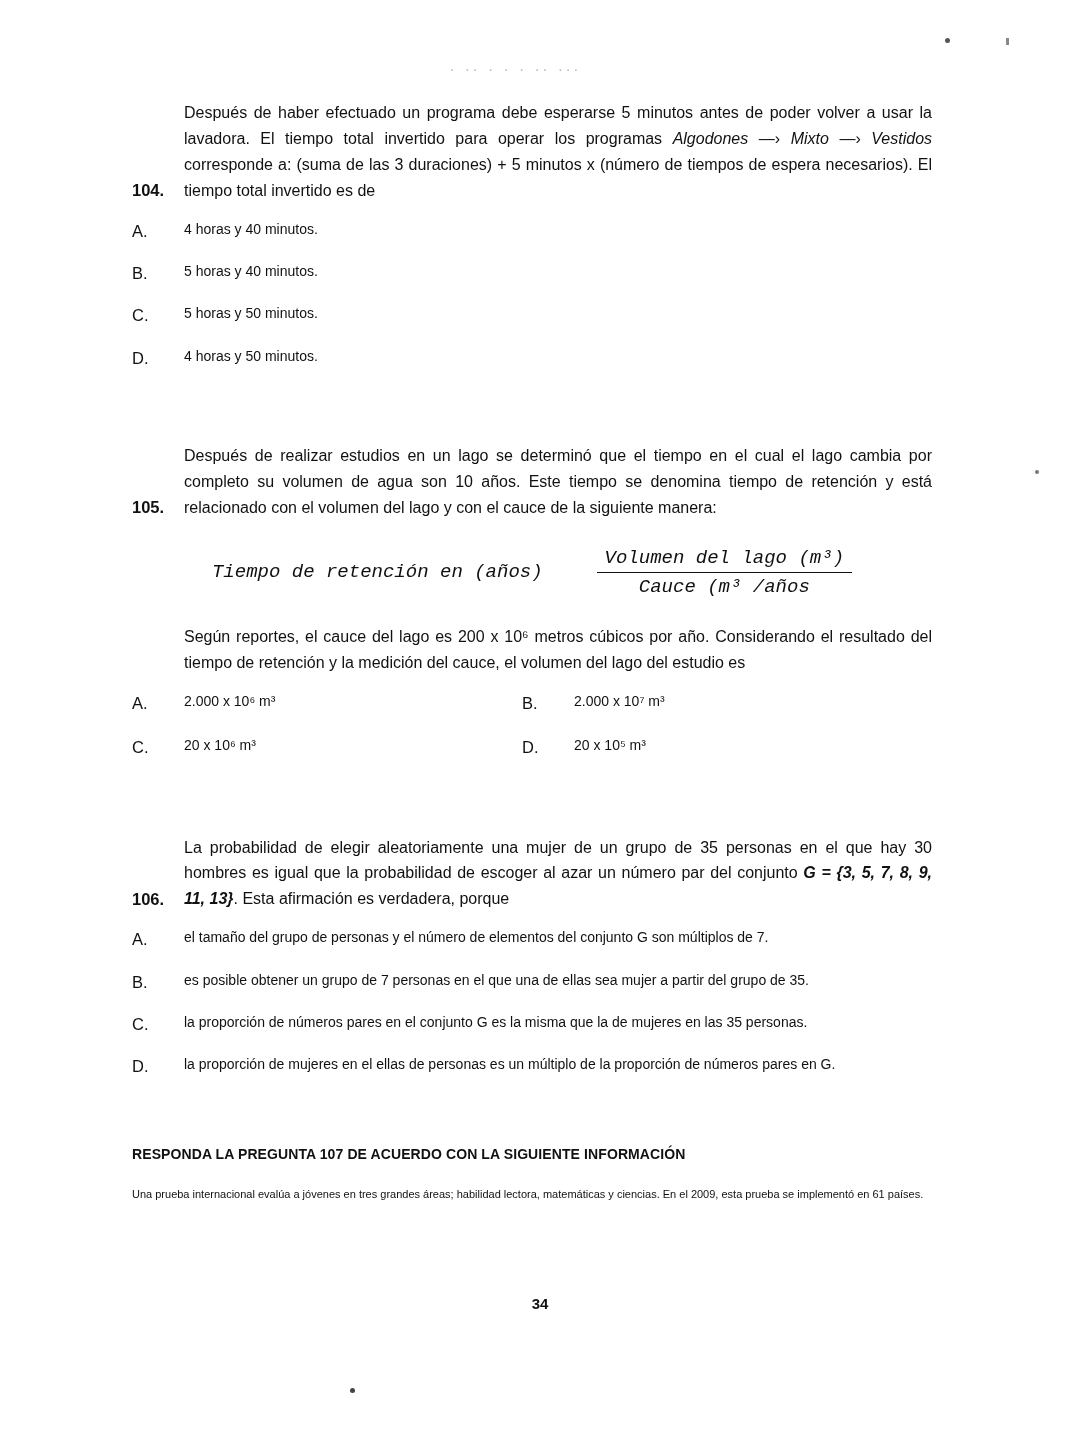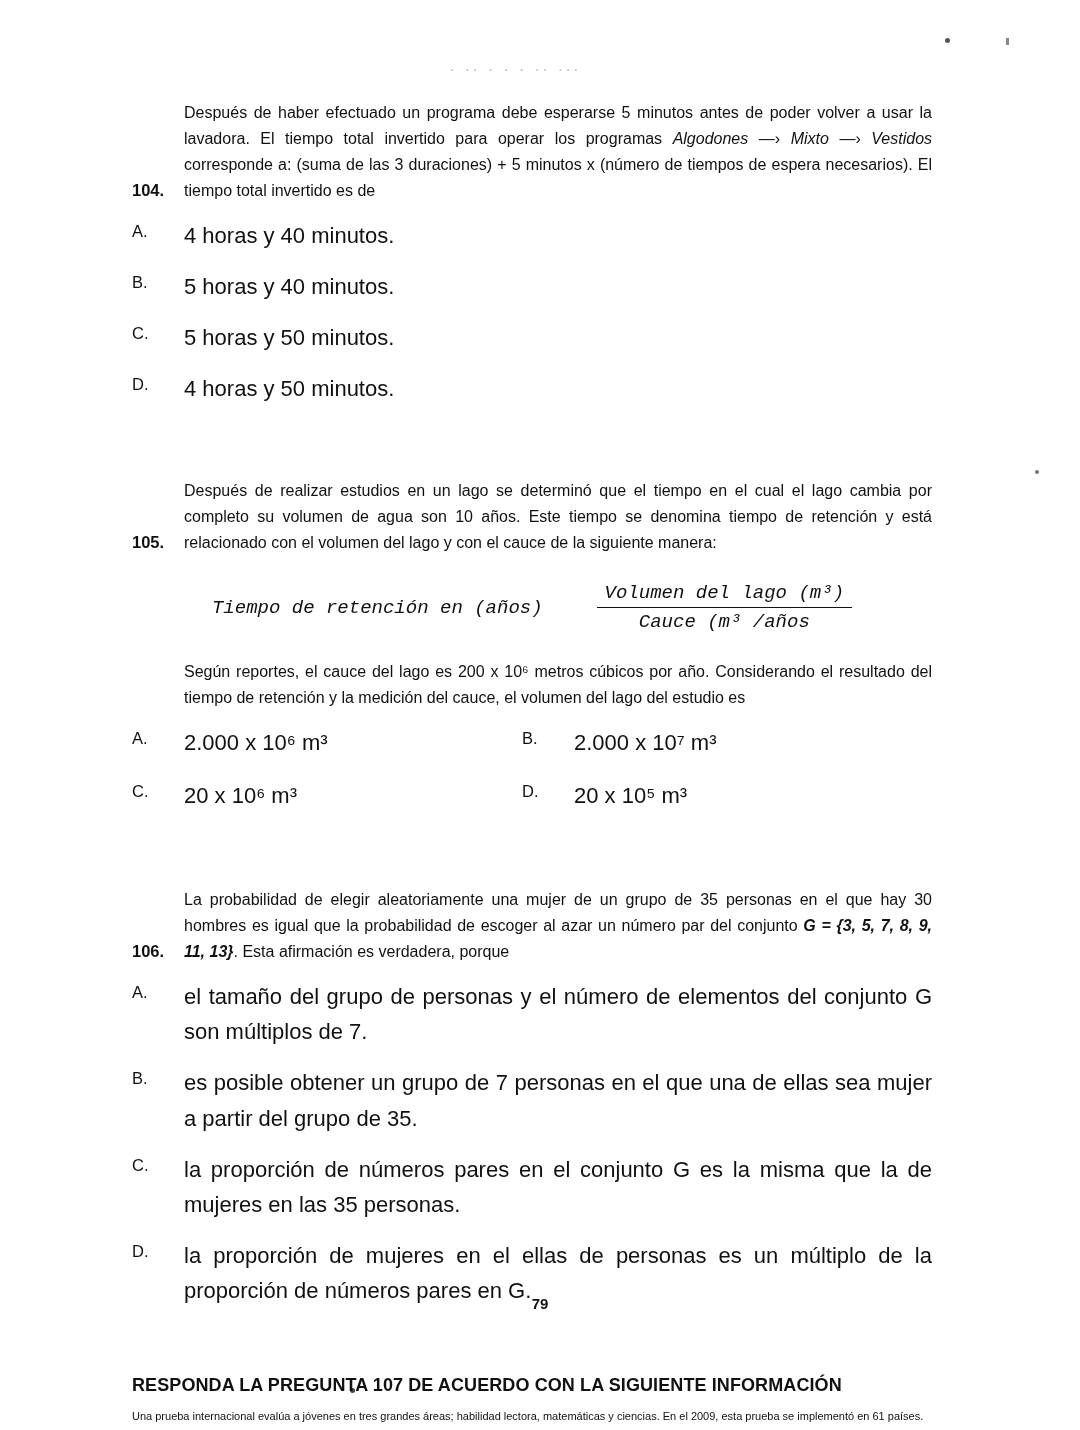--- a/index.html
+++ b/index.html
@@ -100,21 +100,21 @@
     margin-bottom: 16px;
   }
   .opt-letter {
     width: 52px;
     flex: 0 0 52px;
     font-size: 16.5px;
     line-height: 1.6;
   }
   .opt-text {
     flex: 1;
-    font-size: 22px;
+    font-size: 14px;
     line-height: 1.6;
     text-align: justify;
   }
   .opt-text.justified-block {
     text-align: justify;
   }
   .ital { font-style: italic; }
   .bolditalic { font-weight: bold; font-style: italic; }
 
   .spacer-lg { height: 56px; }
@@ -159,23 +159,23 @@
   }
   .opt-col {
     display: flex;
     align-items: flex-start;
   }
   .opt-col.first { width: 390px; flex: 0 0 390px; }
   .opt-col .opt-letter { width: 52px; flex: 0 0 52px; }
 
   .section-head {
     font-weight: bold;
-    font-size: 18px;
+    font-size: 14px;
     margin-top: 10px;
-    margin-bottom: 12px;
+    margin-bottom: 24px;
     letter-spacing: 0.1px;
   }
   .section-body {
     font-size: 11px;
     line-height: 1.62;
     text-align: justify;
   }
   .page-number {
     position: absolute;
     top: 1295px;
@@ -298,14 +298,14 @@
 
     <div class="spacer-md"></div>
 
     <div>
       <div class="section-head">RESPONDA LA PREGUNTA 107 DE ACUERDO CON LA SIGUIENTE INFORMACIÓN</div>
       <div class="section-body">Una prueba internacional evalúa a jóvenes en tres grandes áreas; habilidad lectora, matemáticas y ciencias. En el 2009, esta prueba se implementó en 61 países.</div>
     </div>
 
   </div>
 
-  <div class="page-number">79</div>
+  <div class="page-number">34</div>
 </div>
 
 </body></html>

